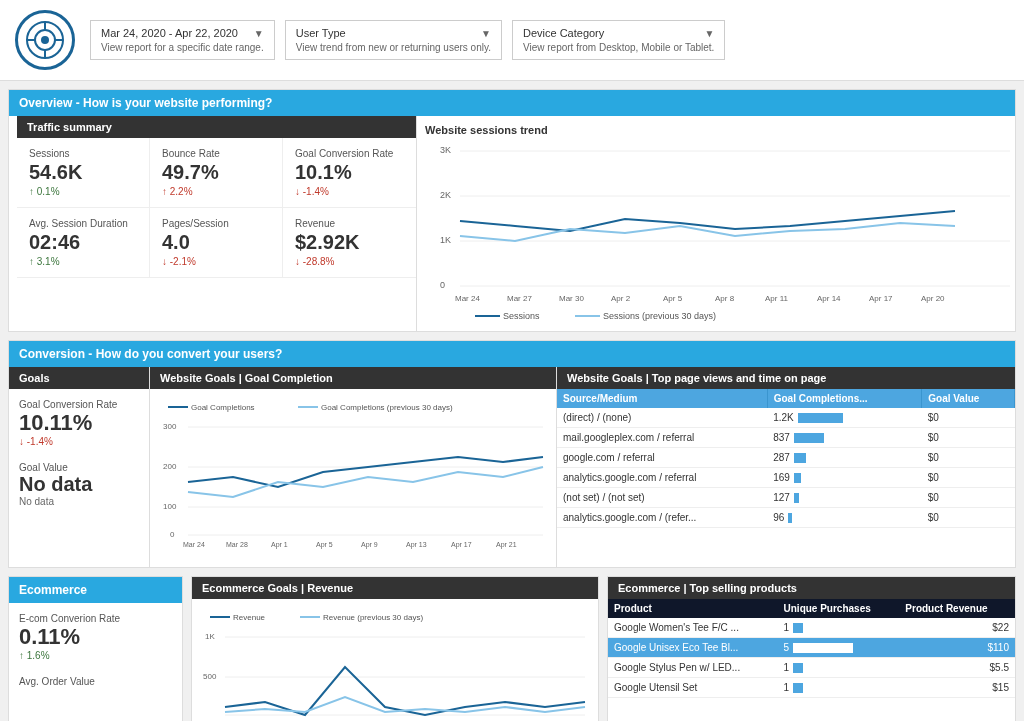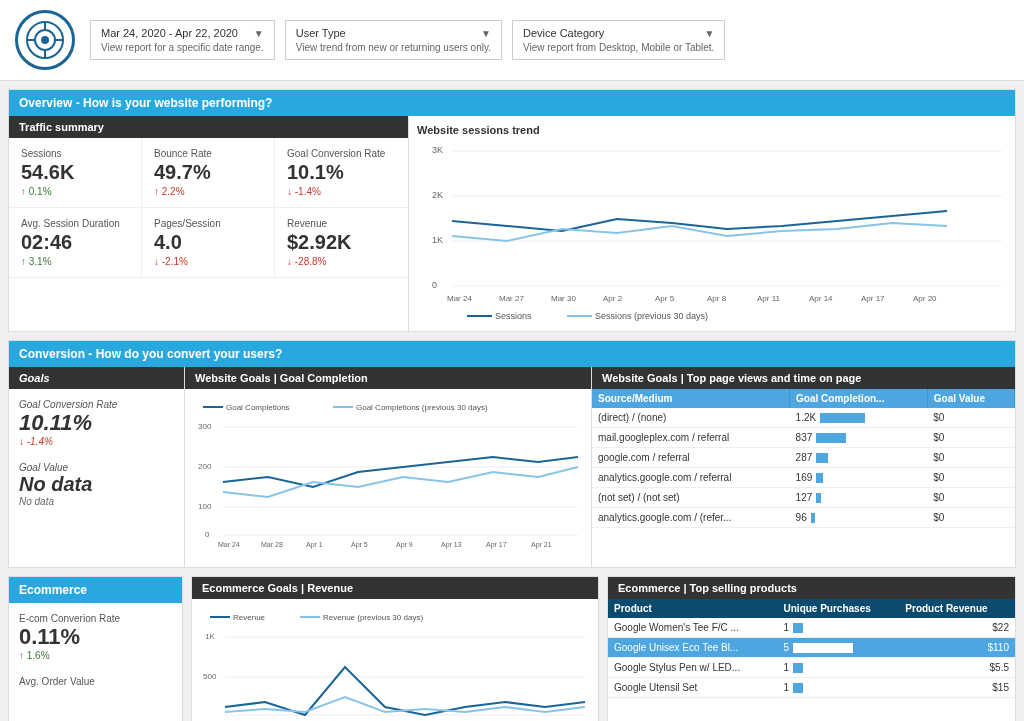--- a/index.html
+++ b/index.html
@@ -17,21 +17,21 @@
     .filter-item .filter-main { display: flex; justify-content: space-between; align-items: center; }
     .filter-item .filter-sub { font-size: 10px; color: #666; margin-top: 3px; }
     .filter-arrow { color: #666; font-size: 10px; }
 
     
     .section-header { background: #29a8e0; color: #fff; padding: 6px 10px; font-size: 12px; font-weight: bold; }
     .subsection-header { background: #333; color: #fff; padding: 5px 10px; font-size: 11px; font-weight: bold; }
 
     
     .overview-section { background: #fff; margin: 8px; border: 1px solid #ddd; }
-    .overview-content { display: flex; }
+    .overview-content { display: flex; padding-left: 8px; }
     .traffic-summary { width: 400px; border-right: 1px solid #ddd; flex-shrink: 0; }
     .traffic-grid { display: grid; grid-template-columns: 1fr 1fr 1fr; gap: 0; }
     .traffic-cell { padding: 10px 12px; border-right: 1px solid #eee; border-bottom: 1px solid #eee; }
     .traffic-cell:nth-child(3n) { border-right: none; }
     .traffic-cell .metric-label { font-size: 10px; color: #555; margin-bottom: 2px; }
     .traffic-cell .metric-value { font-size: 20px; font-weight: bold; color: #333; }
     .traffic-cell .metric-change { font-size: 10px; margin-top: 2px; }
     .change-pos { color: #3c763d; }
     .change-neg { color: #c0392b; }
     .sessions-trend { flex: 1; padding: 8px; }
@@ -45,21 +45,21 @@
 
     
     .goals-table { width: 100%; border-collapse: collapse; }
     .goals-table th { background: #4da6e0; color: #fff; padding: 4px 6px; text-align: left; font-size: 10px; font-weight: bold; border-right: 1px solid #3a95cf; margin-top: 32px; }
     .goals-table td { padding: 4px 6px; border-bottom: 1px solid #eee; font-size: 10px; }
     .bar-cell { display: flex; align-items: center; gap: 4px; }
     .bar-fill { height: 10px; background: #4da6e0; display: inline-block; }
 
     
     .products-table { width: 100%; border-collapse: collapse; }
-    .products-table th { background: #0c4a6e; color: #fff; padding: 4px 6px; text-align: left; font-size: 10px; font-weight: bold; }
+    .products-table th { background: #0f172a; color: #fff; padding: 4px 6px; text-align: left; font-size: 10px; font-weight: bold; }
     .products-table td { padding: 4px 6px; border-bottom: 1px solid #eee; font-size: 10px; }
     .products-table tr.highlighted { background: #4da6e0; color: #fff; }
     .products-table tr.highlighted td { color: #fff; }
     .bar-container { display: flex; align-items: center; }
 
     svg text { font-family: Arial, sans-serif; }
   </style>
 </head>
 <body>
 
@@ -173,21 +173,21 @@
         <text x="178" y="178" font-size="9" fill="#555">Sessions (previous 30 days)</text>
       </svg>
     </div>
   </div>
 </div>
 
 <div class="conversion-section">
   <div class="section-header">Conversion - How do you convert your users?</div>
   <div class="conversion-content">
 
-    <div style="width:176px;border-right:1px solid #ddd;flex-shrink:0;font-style:italic;">
+    <div style="width:141px;border-right:1px solid #ddd;flex-shrink:0;">
       <div class="subsection-header">Goals</div>
       <div style="padding:10px;">
         <div class="goal-metric">
           <div class="metric-label">Goal Conversion Rate</div>
           <div style="font-size:22px;font-weight:bold;">10.11%</div>
           <div class="metric-change change-neg">↓ -1.4%</div>
         </div>
         <div class="goal-metric" style="margin-top:15px;">
           <div class="metric-label">Goal Value</div>
           <div style="font-size:20px;font-weight:bold;">No data</div>
@@ -231,21 +231,21 @@
         </svg>
       </div>
     </div>
 
     <div style="flex:1.2;">
       <div class="subsection-header">Website Goals | Top page views and time on page</div>
       <table class="goals-table">
         <thead>
           <tr>
             <th>Source/Medium</th>
-            <th>Goal Completion...</th>
+            <th>Goal Completions...</th>
             <th>Goal Value</th>
           </tr>
         </thead>
         <tbody id="goals-table-body">
             <tr>
       <td>(direct) / (none)</td>
       <td>
         <div class="bar-cell">
           <span>1.2K</span>
           <span class="bar-fill" style="width:45px;"></span>

